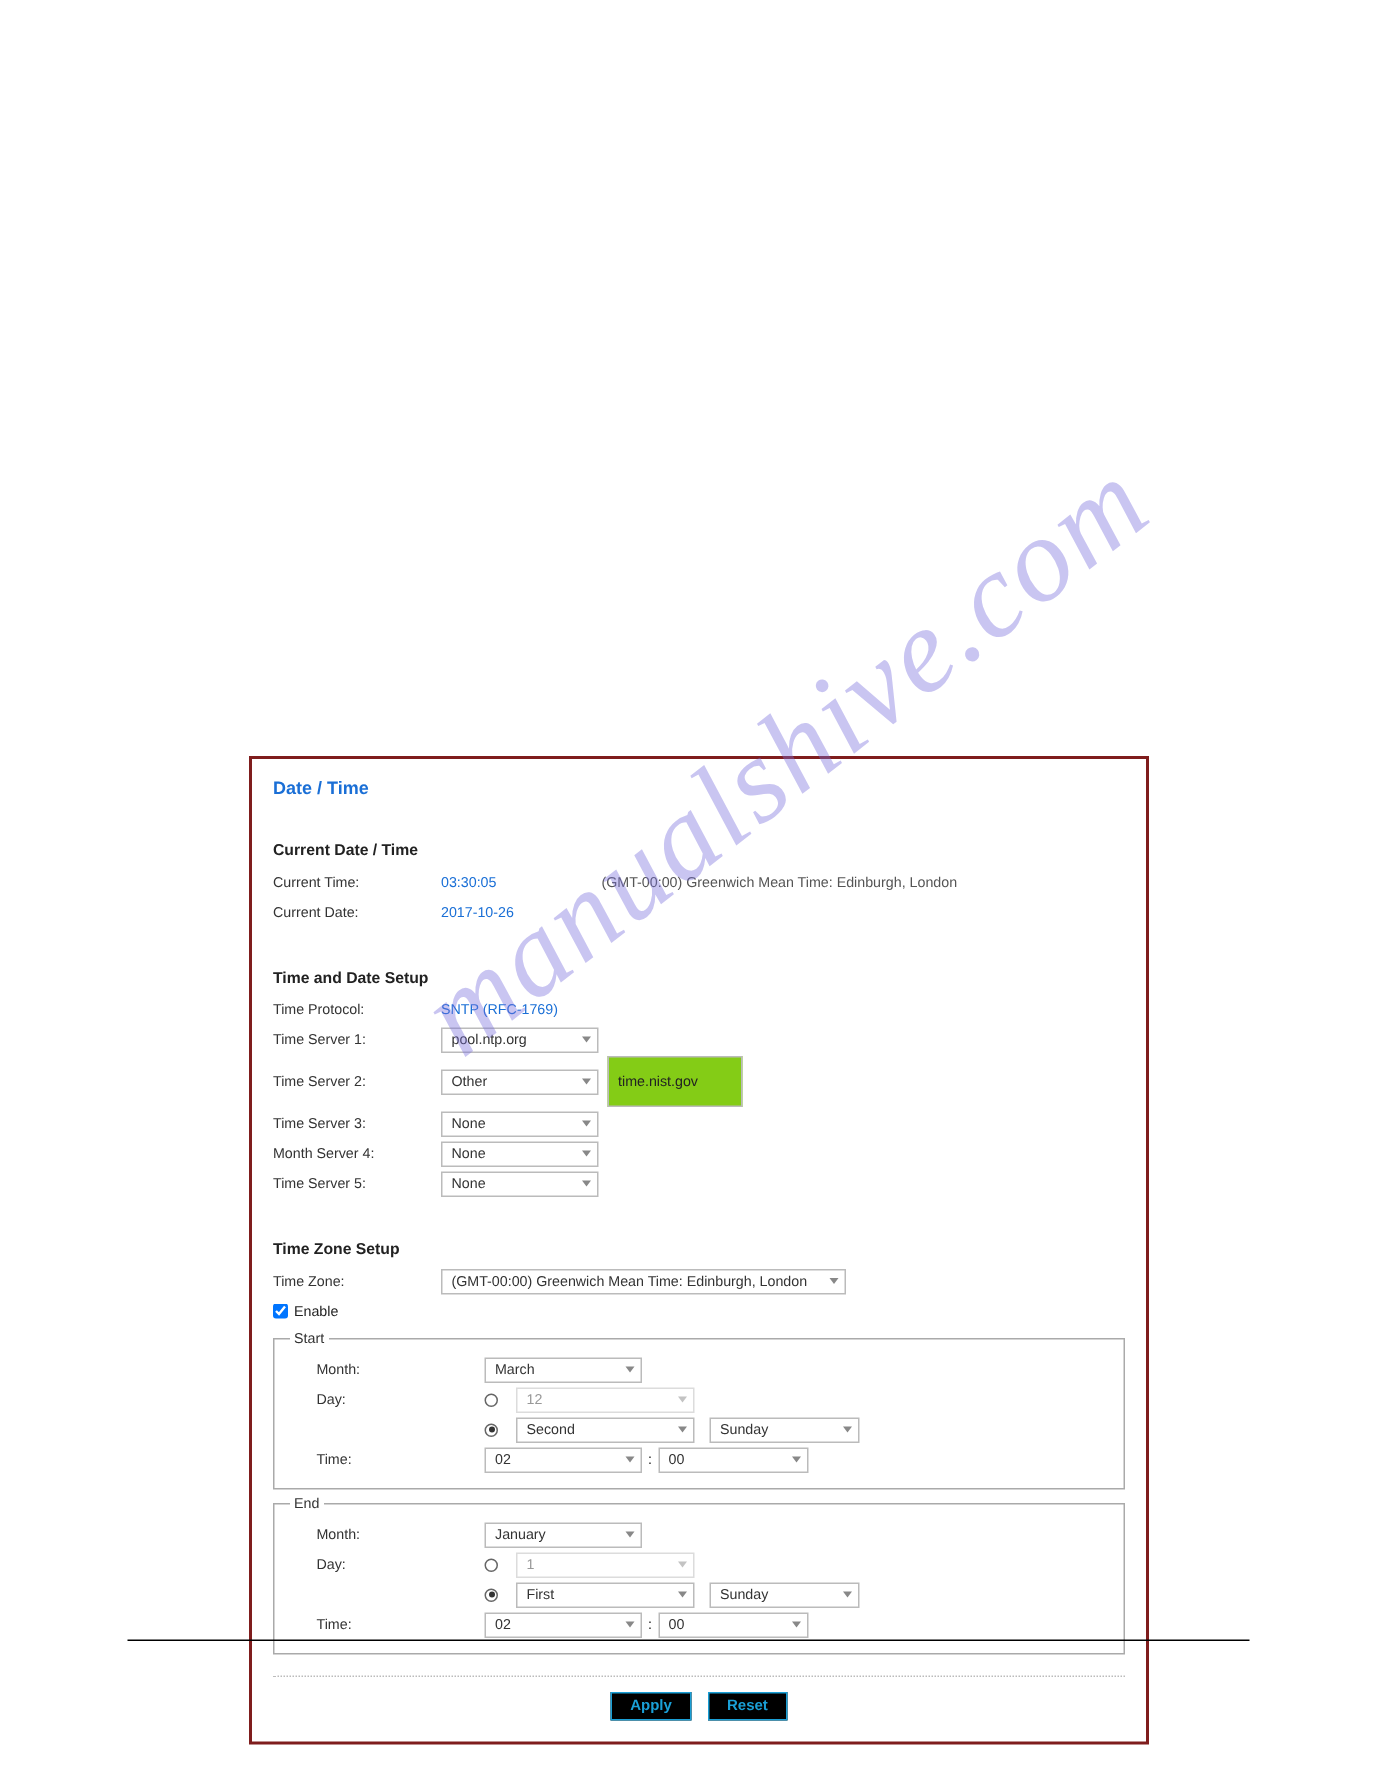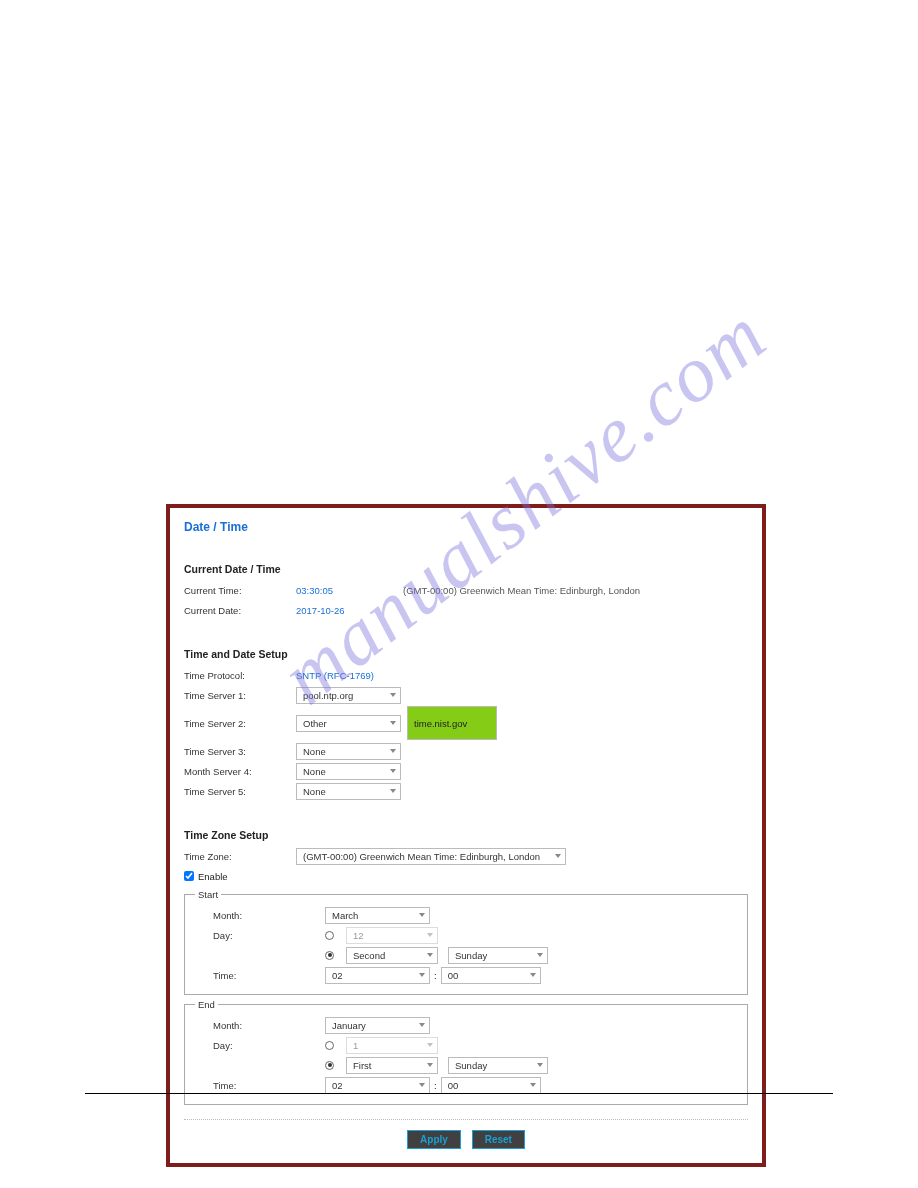--- a/index.html
+++ b/index.html
@@ -24,21 +24,21 @@
     pointer-events: none;
     z-index: 10;
     font-weight: normal;
     letter-spacing: 2px;
   }
   .panel {
     position: absolute;
     top: 504px;
     left: 166px;
     width: 600px;
-    border: 4px solid #7f1d1d;
+    border: 2px solid #7f1d1d;
     padding: 12px 14px 14px 14px;
     background: #fff;
   }
   .title { color: #1a6fd6; font-weight: bold; font-size: 12px; margin-bottom: 14px; }
   .section-title { font-weight: bold; font-size: 10.5px; margin-top: 29px; margin-bottom: 6px; }
   .row { display: flex; align-items: center; min-height: 18px; margin-bottom: 2px; }
   .label { width: 112px; font-size: 9.5px; color: #333; }
   .value { font-size: 9.5px; color: #1a6fd6; text-align: center; }
   .value-gray { font-size: 9.5px; color: #555; margin-left: 70px; }
   .select {
@@ -53,21 +53,21 @@
     background: #fff;
   }
   .select .caret {
     width: 0; height: 0;
     border-left: 3px solid transparent;
     border-right: 3px solid transparent;
     border-top: 4px solid #888;
     margin-left: 4px;
   }
   .sel-105 { width: 105px; }
-  .sel-95 { width: 92px; }
+  .sel-95 { width: 119px; }
   .sel-100 { width: 100px; }
   .sel-270 { width: 270px; }
   .text-input {
     display: inline-flex;
     align-items: center;
     border: 1px solid #bbb;
     height: 17px;
     padding: 16px 6px;
     font-size: 9.5px;
     width: 90px;
@@ -98,21 +98,21 @@
     border-top: 1px dotted #bbb;
   }
   .btn {
     display: inline-block;
     border: 1px solid #1a9fd6;
     color: #1a9fd6;
     font-size: 10px;
     font-weight: bold;
     padding: 3px 12px;
     margin: 0 4px;
-    background: #404040;
+    background: #000000;
     cursor: pointer;
   }
   .footer-line {
     position: absolute;
     left: 85px;
     right: 85px;
     top: 1093px;
     border-top: 1px solid #000;
   }
   .indent { margin-left: 18px; }

